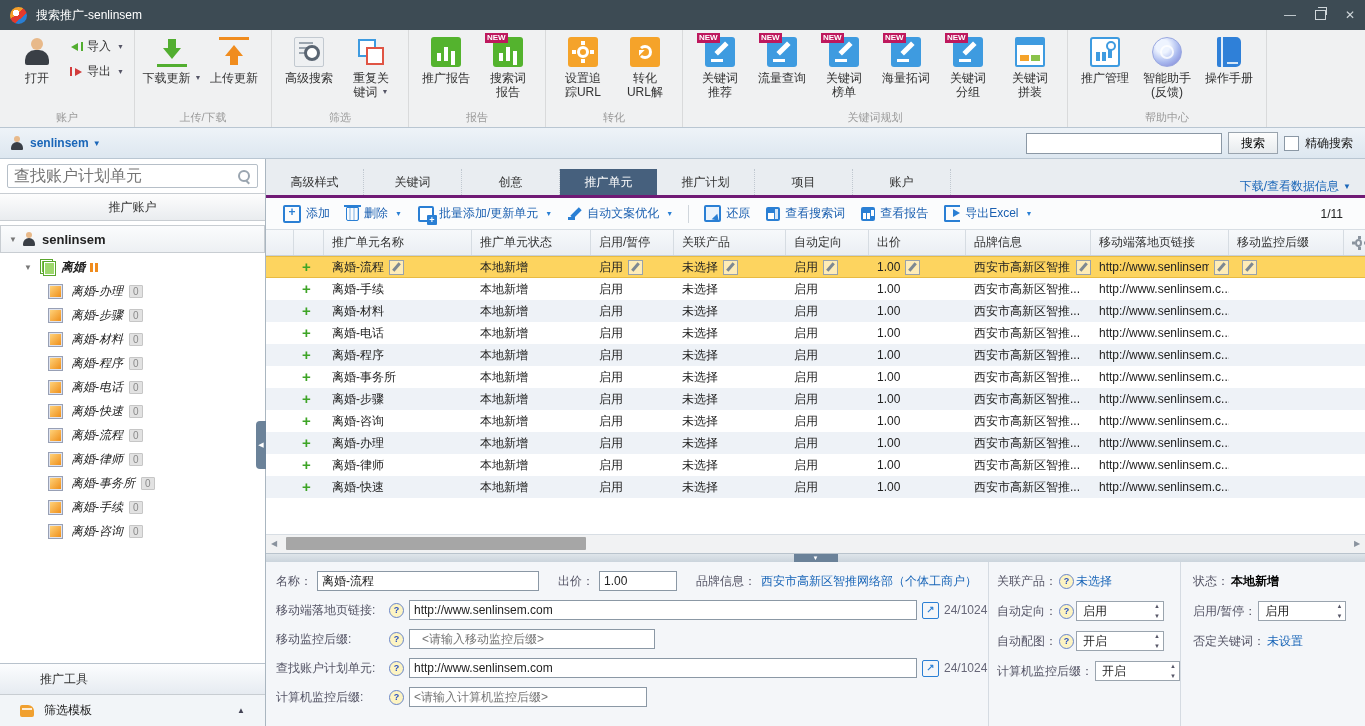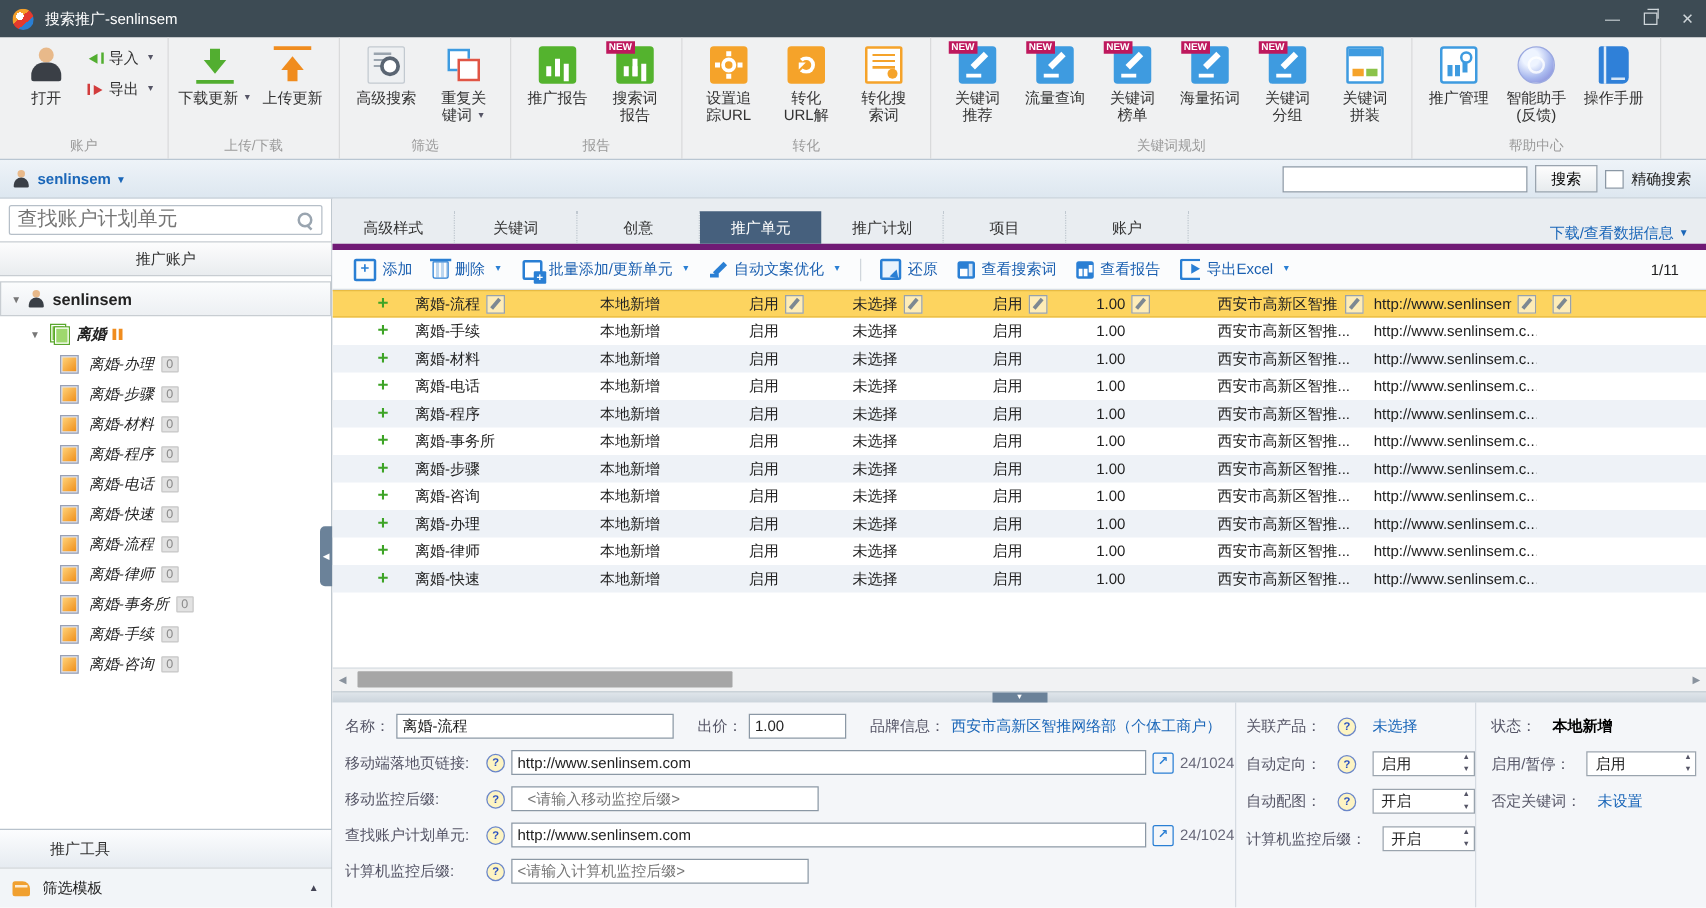--- a/index.html
+++ b/index.html
@@ -105,27 +105,27 @@
   .pages::before{content:"";position:absolute;left:0;top:0;width:9px;height:11px;background:#7cc344;border:1px solid #fff;box-shadow:0 0 0 1px #5aa62e;}
   .pages::after{content:"";position:absolute;left:3px;top:2px;width:9px;height:11px;background:#9ed86e;border:1px solid #fff;box-shadow:0 0 0 1px #5aa62e;}
   .t-unit{padding-left:48px;}
   .t-unit .nm{font-style:italic;margin-left:8px;}
   .usq{width:13px;height:13px;background:#dfe3ee;border:1px solid #98a0b5;position:relative;}
   .usq::before{content:"";position:absolute;inset:1px;background:linear-gradient(135deg,#ffd27a,#ef8f1a);}
   .badge{margin-left:6px;background:#e2e2e2;border:1px solid #c6c6c6;color:#8a8a8a;font-size:10px;line-height:11px;padding:0 3px;border-radius:1px;}
   #collapse-handle{position:absolute;right:-1px;top:262px;width:10px;height:48px;background:#6b8299;border-radius:4px 0 0 4px;color:#fff;font-size:7px;display:flex;align-items:center;justify-content:center;}
   #side-bottom{border-top:1px solid #b8c2cc;}
   #tools-bar{height:30px;line-height:30px;background:linear-gradient(#fcfdfe,#e6ebf1);padding-left:40px;color:#333;border-bottom:1px solid #c8cdd2;}
-  #tmpl-bar{height:31px;display:flex;align-items:center;background:#f2f5f8;padding:0 10px;}
+  #tmpl-bar{height:31px;display:flex;align-items:center;background:#f2f5f8;padding:0 20px;}
   .tmpl-ic{width:14px;height:12px;background:#f0a030;border-radius:2px 6px 2px 2px;position:relative;margin-right:10px;}
   .tmpl-ic::before{content:"";position:absolute;left:2px;top:3px;right:2px;height:2px;background:#fff;opacity:.8;}
   #tmpl-bar .up{margin-left:auto;font-size:8px;color:#445;}
   
   #content{position:absolute;left:266px;top:159px;right:0;bottom:0;display:flex;flex-direction:column;background:#fff;}
-  #tabstrip{height:36px;background:#e9edf1;display:flex;align-items:flex-end;border-bottom:5px solid #701a75;justify-content:space-between;}
+  #tabstrip{height:36px;background:#e9edf1;display:flex;align-items:flex-end;border-bottom:3px solid #701a75;justify-content:space-between;}
   .tab{width:97px;height:26px;line-height:26px;text-align:center;color:#333;border-right:1px dotted #c0c8d0;cursor:default;}
   .tab.active{background:#46607d;color:#fff;border-right:none;}
   #tab-right{margin-left:auto;color:#1a66b8;padding-right:14px;display:flex;align-items:center;gap:4px;}
   #tab-right .ddb{font-size:8px;color:#1a66b8;}
   
   #toolbar{height:31px;background:#fbfcfd;border-bottom:1px solid #d8dee4;display:flex;align-items:center;gap:6px;padding-left:12px;}
   .tbtn{display:flex;align-items:center;gap:5px;color:#1a5fb0;padding:0 5px;height:24px;cursor:default;white-space:nowrap;}
   .tbtn .dd{color:#2a7fd4;font-size:7px;}
   .tsep{width:1px;height:18px;background:#d0d6dc;margin:0 4px;}
   #pager{margin-left:auto;color:#222;padding-right:22px;}
@@ -171,21 +171,21 @@
   .fld-lab{color:#556;white-space:nowrap;}
   #d-left{width:722px;padding:8px 0 0 10px;box-sizing:border-box;}
   .dline{display:flex;align-items:center;height:22px;margin-bottom:7px;gap:5px;}
   .dline input{height:18px;border:1px solid #8b98a5;background:#fff;font-size:12px;padding:0 4px;font-family:inherit;color:#222;}
   .lab105{width:108px;flex:none;}
   .q{width:13px;height:13px;flex:none;border-radius:50%;background:#fdf4c3;border:1px solid #6a86c9;color:#2a50c0;font-weight:bold;font-size:9px;line-height:13px;text-align:center;}
   .ext{width:15px;height:15px;flex:none;border:1px solid #2a7fd4;color:#2a7fd4;font-weight:bold;font-size:10px;line-height:14px;text-align:center;border-radius:2px;}
   .counter{color:#667;}
   .bluelink{color:#1a66b8;}
   #d-mid{width:192px;border-left:1px solid #d5dbe2;padding:8px 0 0 8px;box-sizing:border-box;}
-  .mline{display:flex;align-items:center;height:22px;margin-bottom:8px;gap:13px;}
+  .mline{display:flex;align-items:center;height:22px;margin-bottom:8px;gap:2px;}
   .spin{width:88px;height:20px;border:1px solid #9aa4ae;background:#fff;position:relative;display:flex;align-items:center;padding-left:6px;box-sizing:border-box;}
   .spin::before{content:"▲";position:absolute;right:3px;top:1px;font-size:6px;color:#556;}
   .spin::after{content:"▼";position:absolute;right:3px;bottom:1px;font-size:6px;color:#556;}
   #d-right{flex:1;border-left:1px solid #d5dbe2;padding:8px 0 0 12px;box-sizing:border-box;}
   .status-val{font-weight:bold;color:#000;}
 </style>
 </head>
 <body>
 
 <div id="titlebar">
@@ -286,27 +286,20 @@
           </div>
           <span class="rlab">设置追</span>
           <span class="rlab">踪URL</span>
         </div>
         <div class="rbig">
           <div class="icwrap">
             <span class="ic refro"></span>
           </div>
           <span class="rlab">转化</span>
           <span class="rlab">URL解</span>
-        </div>
-        <div class="rbig">
-          <div class="icwrap">
-            <span class="ic doco"></span>
-          </div>
-          <span class="rlab">转化搜</span>
-          <span class="rlab">索词</span>
         </div>
       </div>
       <div class="rgl">转化</div>
     </div>
     <div class="rgroup">
       <div class="ritems">
         <div class="rbig">
           <div class="icwrap">
             <span class="newbadge">NEW</span>
             <span class="ic kwb"></span>
@@ -527,20 +520,36 @@
         <span class="ic-vr"></span>
         <span>查看报告</span>
       </div>
     <div class="tbtn">
         <span class="ic-exp"></span>
         <span>导出Excel</span>
         <span class="dd">▼</span>
       </div>
     <div id="pager">1/11</div>
   </div>
+  <div id="thead">
+      <div class="hc" style="width: 28px; flex: 0 0 auto;"></div>
+      <div class="hc" style="width: 30px; flex: 0 0 auto;"></div>
+      <div class="hc" style="width: 148px; flex: 0 0 auto;">推广单元名称</div>
+      <div class="hc" style="width: 119px; flex: 0 0 auto;">推广单元状态</div>
+      <div class="hc" style="width: 83px; flex: 0 0 auto;">启用/暂停</div>
+      <div class="hc" style="width: 112px; flex: 0 0 auto;">关联产品</div>
+      <div class="hc" style="width: 83px; flex: 0 0 auto;">自动定向</div>
+      <div class="hc" style="width: 97px; flex: 0 0 auto;">出价</div>
+      <div class="hc" style="width: 125px; flex: 0 0 auto;">品牌信息</div>
+      <div class="hc" style="width: 138px; flex: 0 0 auto;">移动端落地页链接</div>
+      <div class="hc" style="width: 115px; flex: 0 0 auto;">移动监控后缀</div>
+      <div class="hc" style="flex: 1 1 0%; border-right: none;">
+        <span class="gear-g"></span>
+      </div>
+    </div>
   <div id="tbody">
       <div class="trw sel">
         <div class="tc" style="width: 28px; flex: 0 0 auto;"></div>
         <div class="tc" style="width: 30px; flex: 0 0 auto;">
           <span class="gplus">+</span>
         </div>
         <div class="tc" style="width: 148px; flex: 0 0 auto;">
           <span style="overflow: hidden; text-overflow: clip; white-space: nowrap;">离婚-流程</span>
           <span class="ed"></span>
         </div>

